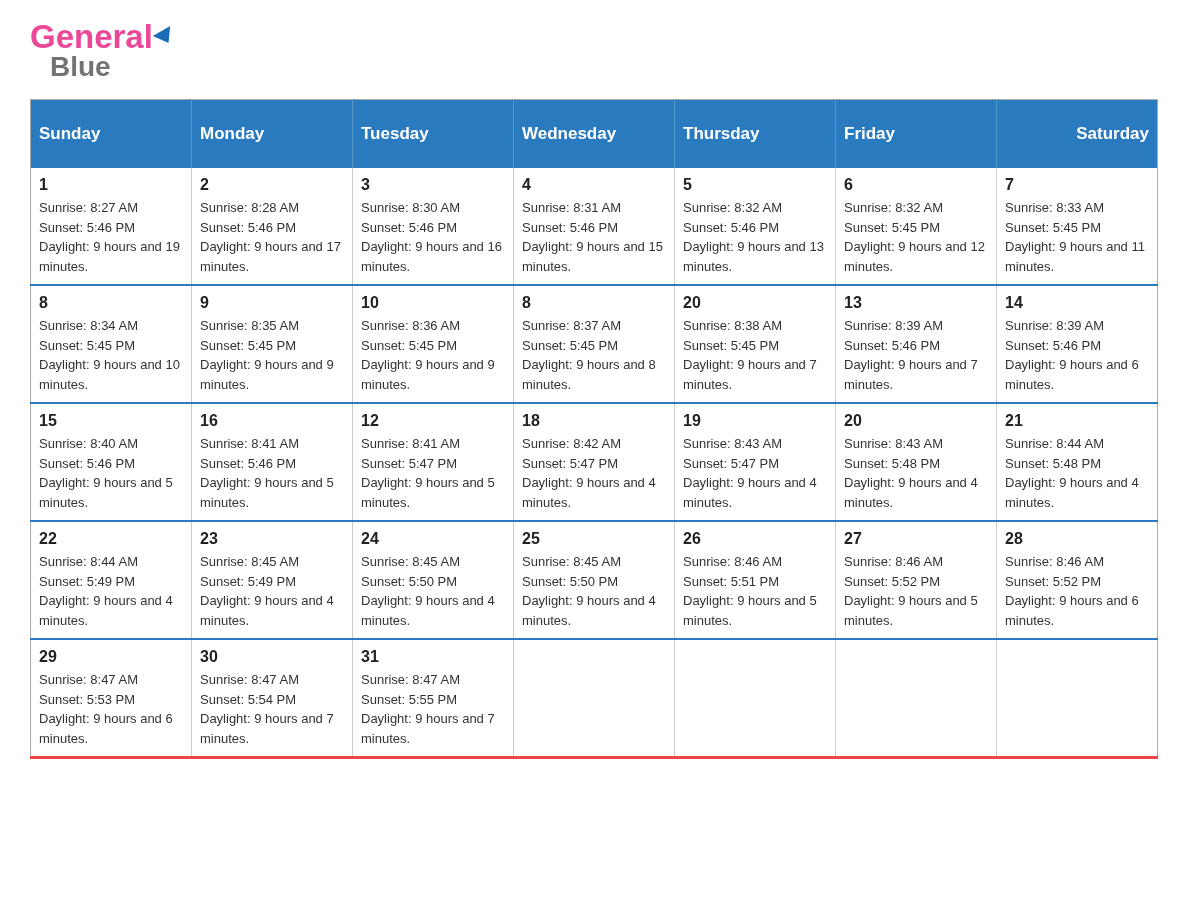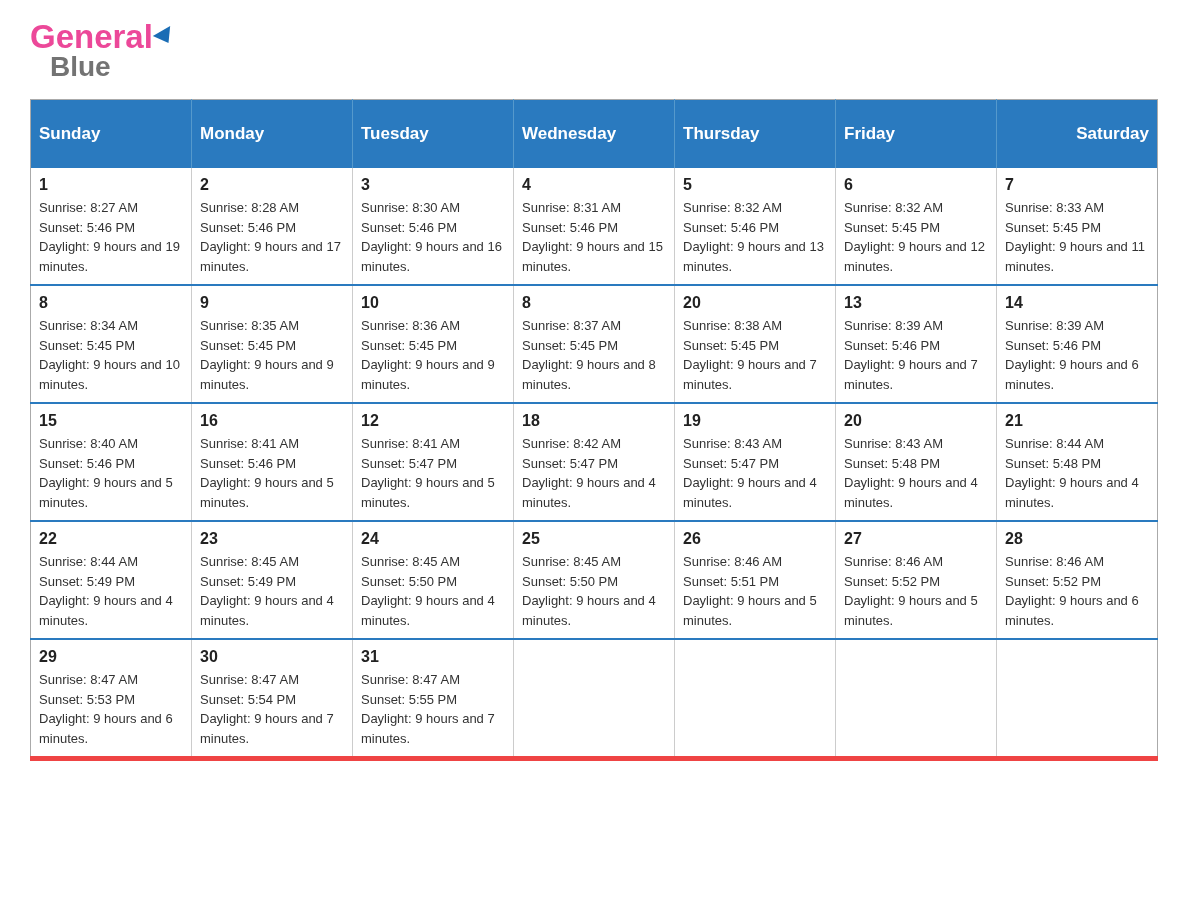--- a/index.html
+++ b/index.html
@@ -90,21 +90,21 @@
       font-size: 13px;
       color: #333;
       width: 14.28%;
       min-height: 100px;
       background: #fff;
     }
     .calendar-table tbody tr td:last-child {
       border-right: none;
     }
     .calendar-table tbody tr:last-child td {
-      border-bottom: 5px solid #ef4444;
+      border-bottom: 3px solid #ef4444;
     }
     .day-number {
       font-size: 16px;
       font-weight: bold;
       display: block;
       margin-bottom: 4px;
       color: #222;
     }
     .day-info {
       font-size: 13px;

